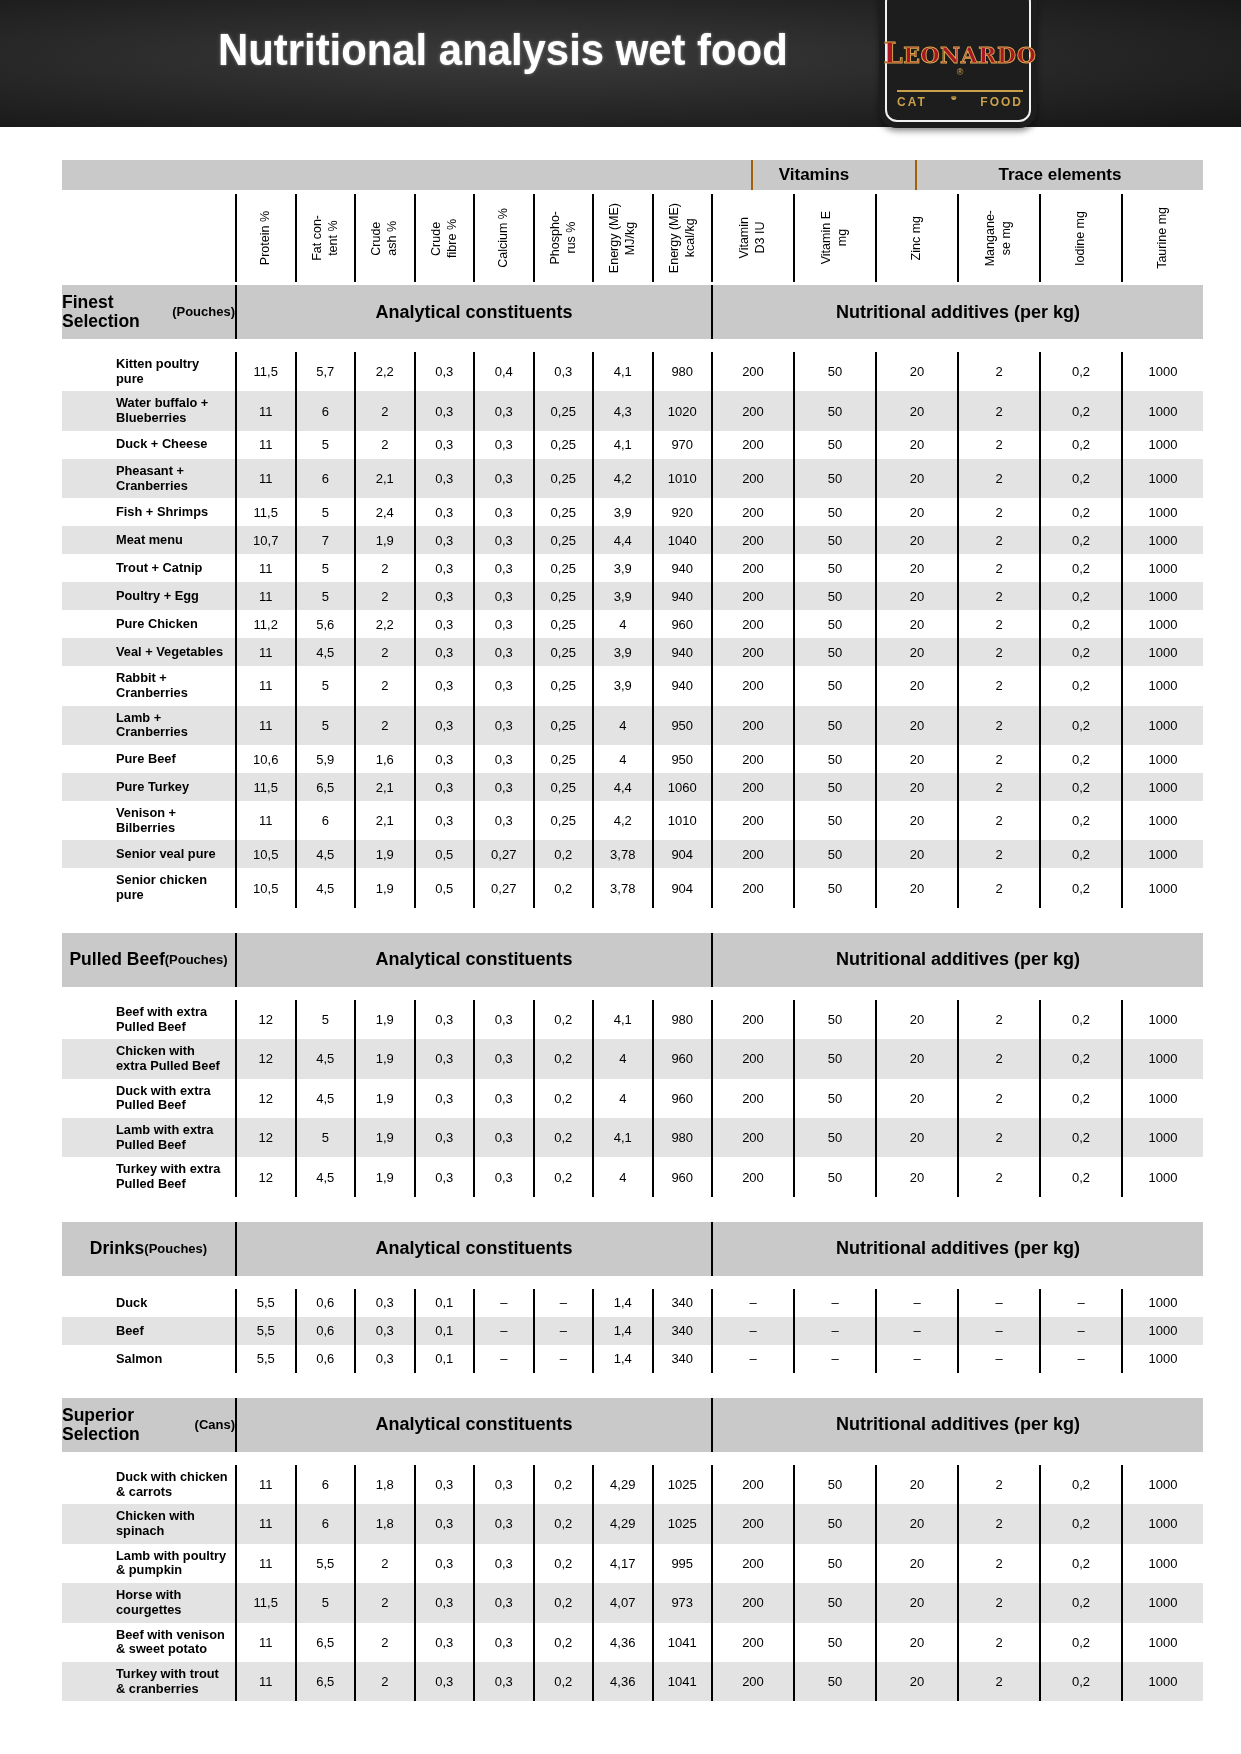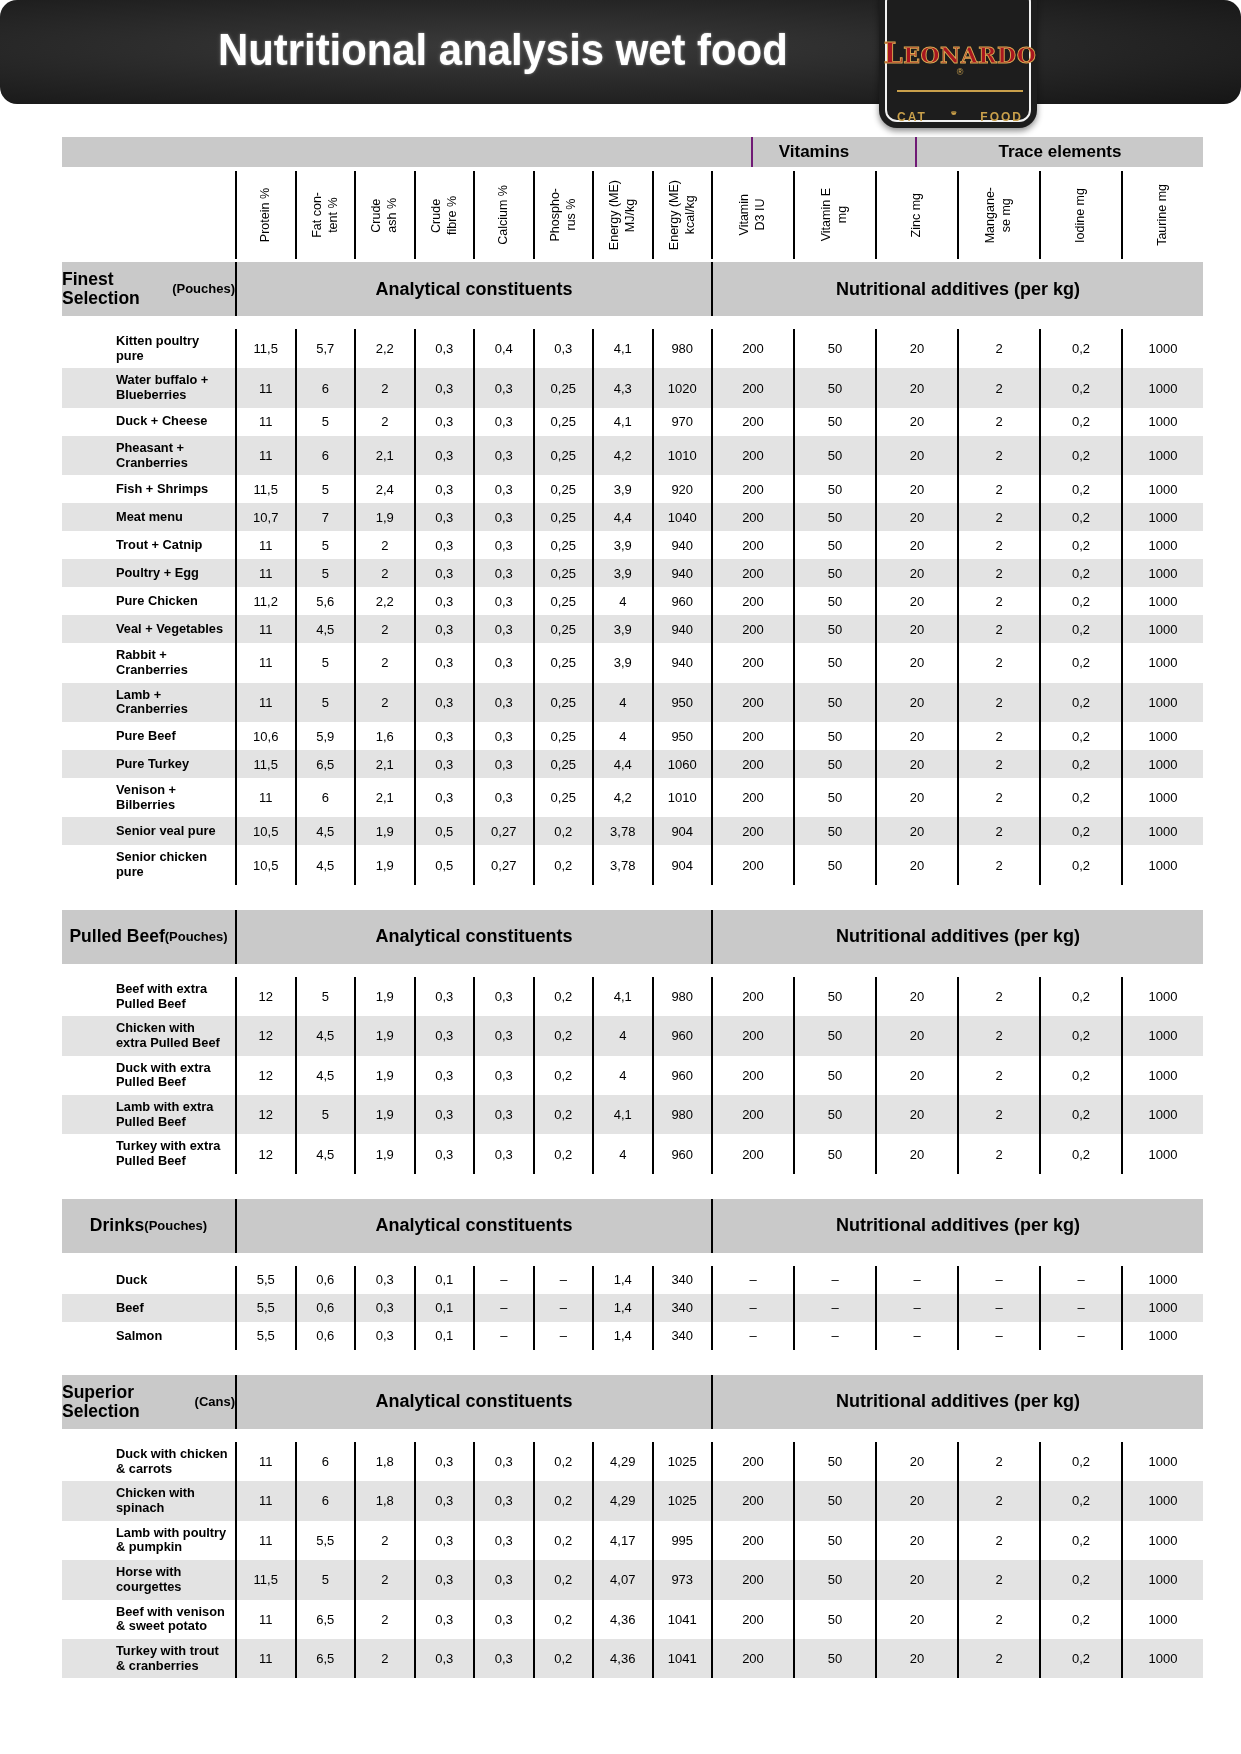--- a/index.html
+++ b/index.html
@@ -1,44 +1,44 @@
 <!DOCTYPE html>
 <html><head>
 <meta charset="utf-8">
 <style>
   html,body{margin:0;padding:0;background:#888;}
   .page{position:relative;width:1241px;height:1754px;background:#fff;overflow:hidden;
         font-family:"Liberation Sans",sans-serif;color:#000;margin:0 auto;}
 
   
-  .topbar{position:relative;width:100%;height:104px;
-          background:radial-gradient(ellipse at 42% 45%, #3b3b3b 0%, #262626 55%, #151515 100%);border-radius:17px;}
+  .topbar{position:relative;width:100%;height:127px;
+          background:radial-gradient(ellipse at 42% 45%, #3b3b3b 0%, #262626 55%, #151515 100%);}
   .page-title{position:absolute;left:218px;top:24px;font-size:45px;font-weight:bold;color:#fff;
               letter-spacing:0px;transform:scaleX(.93);transform-origin:left center;
               text-shadow:0 0 2px rgba(255,255,255,.45), 0 0 6px rgba(255,255,255,.18);white-space:nowrap;}
   .logo-card{position:absolute;top:-16px;right:204px;width:158px;height:144px;background:#1d1d1d;
              border-radius:18px;box-shadow:0 3px 6px rgba(0,0,0,.45);}
   .logo-card::before{content:"";position:absolute;inset:6px;border:2px solid #f2f2f2;border-radius:12px;}
   .logo-inner{position:absolute;left:4px;right:0;top:56px;text-align:center;}
   .logo-brand{font-family:"DejaVu Serif","Liberation Serif",serif;font-weight:bold;font-size:22px;
               color:#a8161f;-webkit-text-stroke:.9px #d8ab52;letter-spacing:.5px;line-height:1;display:inline-block;}
   .logo-brand::first-letter{font-size:27px;}
   .logo-reg{font-size:9px;color:#d8ab52;vertical-align:top;}
   .logo-sub{display:flex;align-items:center;justify-content:center;gap:23px;margin:5px 14px 0 14px;
-            border-top:2px solid #c9a04b;padding-top:18px;color:#c9a04b;font-weight:bold;
+            border-top:2px solid #c9a04b;padding-top:3px;color:#c9a04b;font-weight:bold;
             font-size:12px;letter-spacing:2px;}
   .bowl{width:34px;height:20px;margin-top:-8px;}
 
   
   .table-wrap{margin:33px 0 0 62px;width:1141px;}
   :root{--name-w:173px;--an-w:59.5px;--ad-w:82px;}
   .top-band{display:grid;grid-template-columns:calc(var(--name-w) + 8*var(--an-w)) calc(2*var(--ad-w)) calc(4*var(--ad-w));
             height:30px;background:#c9c9c9;margin-bottom:4px;}
   .top-band>div{display:flex;align-items:center;justify-content:center;font-size:17px;font-weight:bold;}
-  .top-band>div+div{border-left:2px solid #701a75;margin-left:40px;}
+  .top-band>div+div{border-left:2px solid #a16207;margin-left:40px;}
 
   .colhead-row{display:grid;grid-template-columns:var(--name-w) repeat(8,var(--an-w)) repeat(6,var(--ad-w));
                height:88px;background:#fff;}
   .colhead-cell{display:flex;align-items:center;justify-content:center;border-left:2px solid #000;}
   .vtext{writing-mode:vertical-rl;transform:rotate(180deg);white-space:pre-line;font-size:12.5px;
          line-height:1.25;text-align:center;}
 
   .section{margin-top:3px;margin-bottom:25px;}
   .band{display:grid;grid-template-columns:var(--name-w) calc(8*var(--an-w)) calc(6*var(--ad-w));
         height:54px;background:#c9c9c9;}

